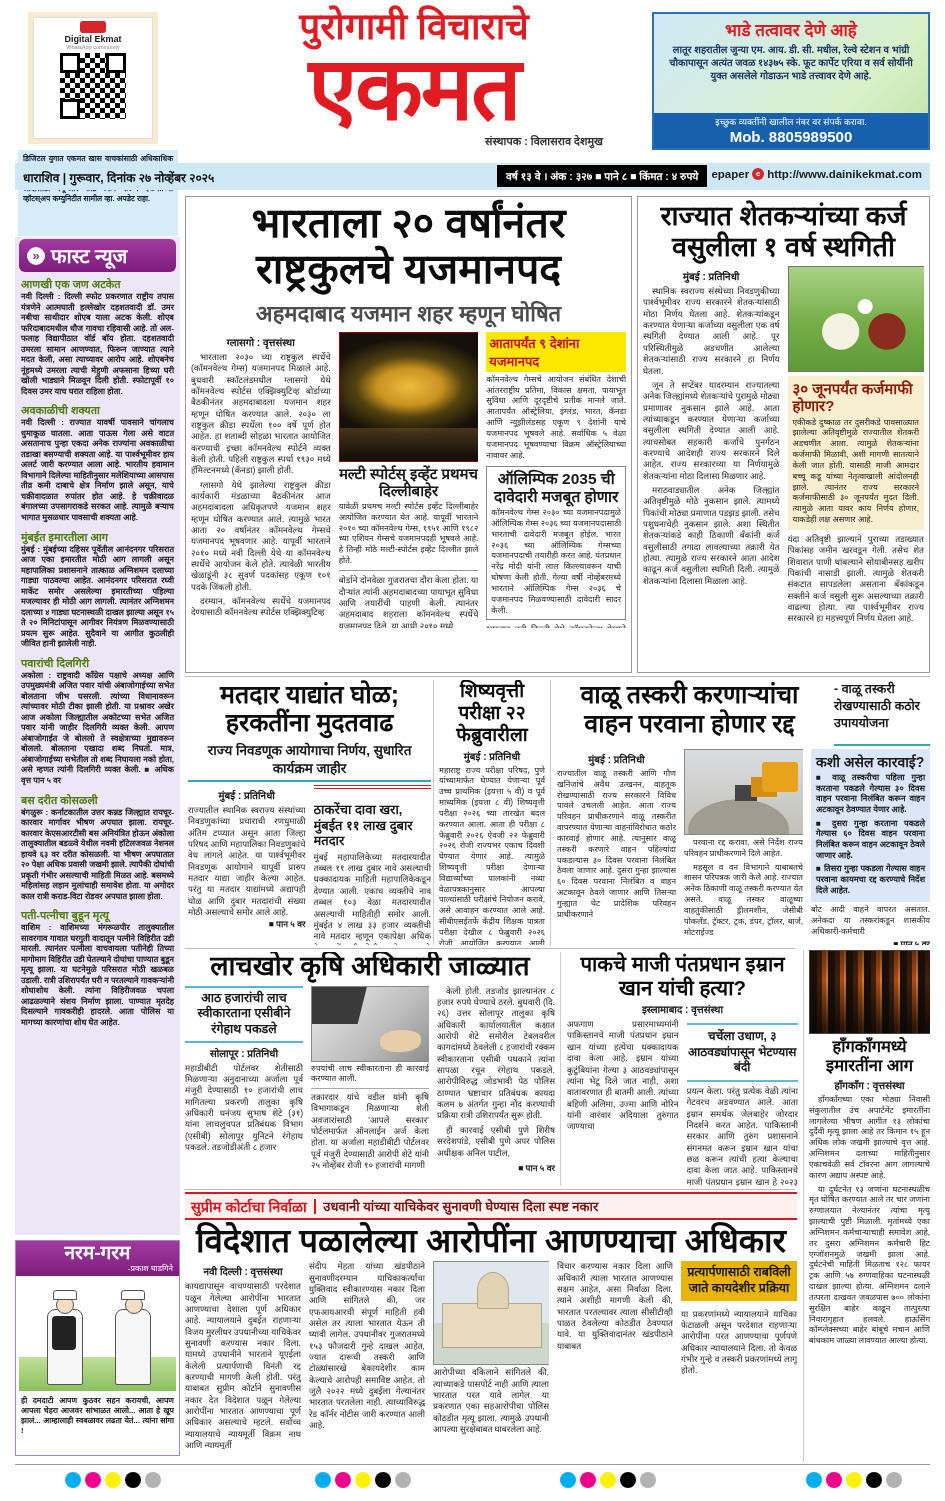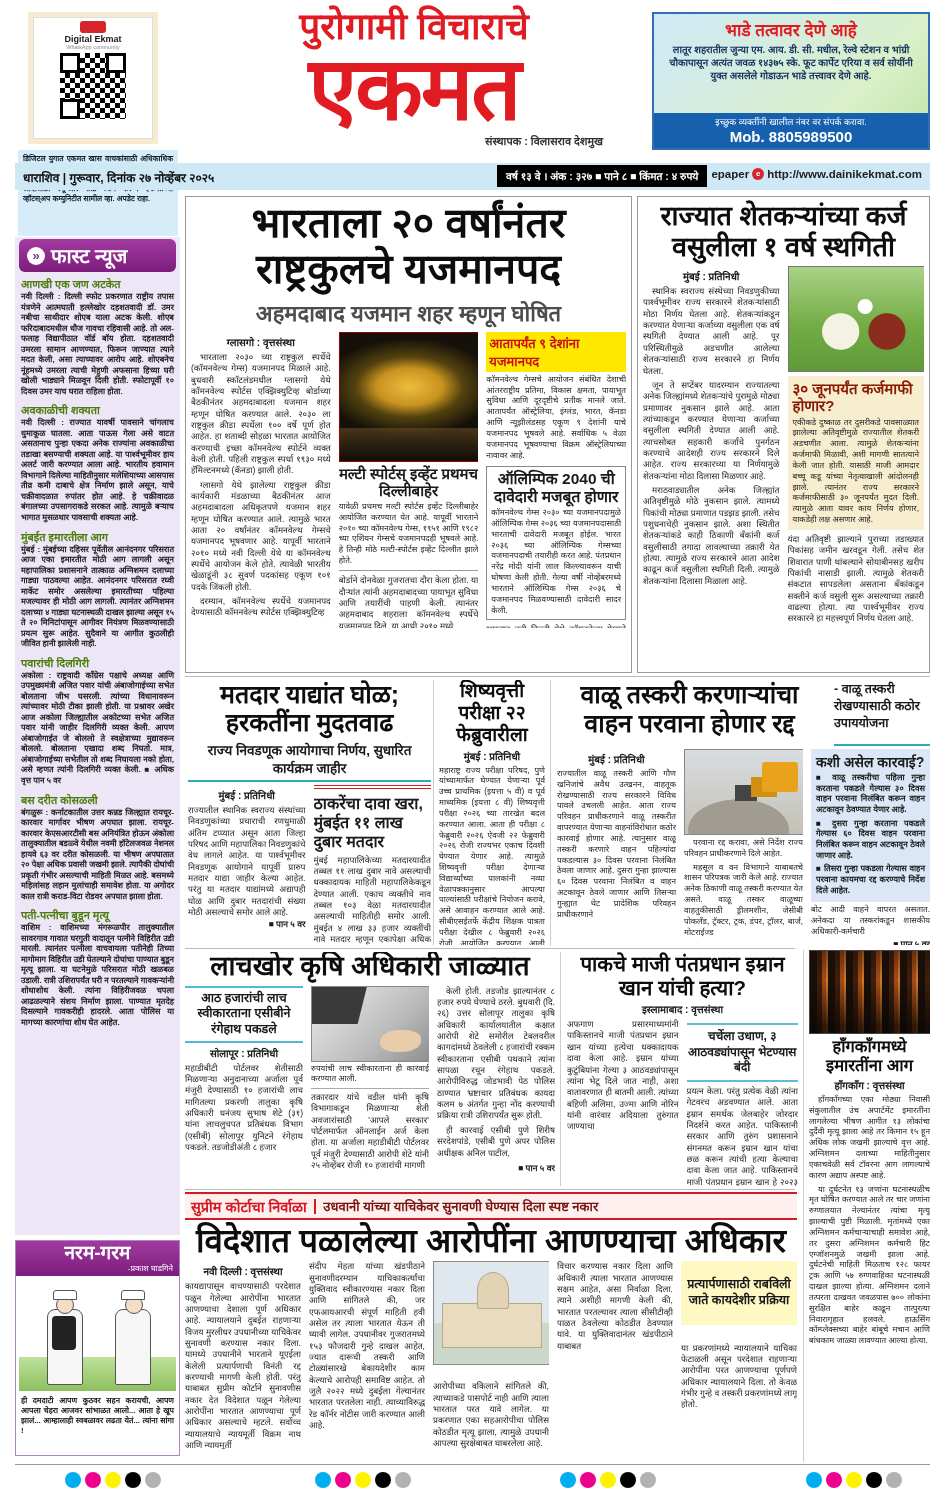--- a/index.html
+++ b/index.html
@@ -97,21 +97,21 @@
        radial-gradient(ellipse 14% 18% at 38% 62%,#f4f2e2 0 95%,transparent 100%),
        radial-gradient(ellipse 14% 18% at 72% 62%,#8a2c1e 0 95%,transparent 100%),
        linear-gradient(180deg,#a9d286 0%,#74ad46 55%,#5f9a38 100%);}
   .loan-box{background:#f7edcf;padding:4px 5px;margin-top:4px;}
   .loan-title{font-size:15px;font-weight:bold;color:#8a1a00;line-height:1.15;margin-bottom:3px;}
 
   
   .voter{left:188px;top:680px;width:243px;height:265px;}
   .voter-hl{font-size:25px;line-height:1.12;}
   .voter-sub{font-size:13.5px;font-weight:bold;text-align:center;border-bottom:2px solid #2fa8bc;padding:3px 0;margin:2px 0 3px;}
-  .substory-t{border-top:4px double #d41920;font-size:16px;font-weight:bold;padding-top:5px;line-height:1.2;margin-bottom:3px;}
+  .substory-t{border-top:4px double #d41920;font-size:13px;font-weight:bold;padding-top:13px;line-height:1.2;margin-bottom:3px;}
 
   
   .schol{left:433px;top:680px;width:112px;height:265px;border-left:1px solid #ccc;padding-left:5px;box-sizing:border-box;}
   .schol-hl{font-size:19px;line-height:1.15;}
 
   
   .sand{left:550px;top:680px;width:380px;height:266px;border-left:1px solid #ccc;padding-left:6px;box-sizing:border-box;}
   .sand-top{display:flex;gap:12px;}
   .sand-hl{flex:1;font-size:25px;line-height:1.15;}
   .sand-kick{width:96px;font-size:12.5px;font-weight:bold;border-bottom:2px solid #2fa8bc;padding-bottom:13px;height:fit-content;}
@@ -151,21 +151,21 @@
   .banner{display:flex;align-items:center;gap:6px;border-top:2px solid #d41920;border-bottom:2px solid #d41920;
      background:#fdf0ee;padding:2px 6px;}
   .banner-label{font-size:14.5px;font-weight:bold;color:#d41920;}
   .banner-sep{color:#d41920;font-weight:bold;}
   .banner-rest{font-size:13px;font-weight:bold;color:#7a1410;}
   .court-hl{font-size:33px;line-height:1.1;margin:3px 0 2px;}
   .ph-court{height:102px;border:1px solid #888;background:linear-gradient(180deg,#dfe8ee 0 60%,#cdd8cd 60% 100%);}
   .ph-court::before{content:"";position:absolute;left:7%;right:7%;top:40%;height:42%;background:#e9dbc0;border:1px solid #b7a888;}
   .ph-court::after{content:"";position:absolute;left:37%;top:10%;width:26%;height:34%;background:#e2d3b5;
      border:1px solid #b7a888;border-radius:50% 50% 8% 8%;}
-  .lavbox{background:#fef9c3;padding:16px 5px;margin-bottom:18px;}
+  .lavbox{background:#eab308;padding:4px 5px;margin-bottom:8px;}
   .lavbox-t{font-size:12.5px;font-weight:bold;text-align:center;line-height:1.25;}
 
   
   .dots{position:absolute;top:1472px;display:flex;gap:4px;}
   .dot{width:16px;height:16px;border-radius:50%;display:inline-block;}
   .footer-line{left:15px;top:1464px;width:915px;height:1px;background:#999;}
 </style>
 </head>
 <body>
 
@@ -272,21 +272,21 @@
       <div class="col ovh">
         <div class="ph ph-stadium"></div>
         <div class="cap-title">मल्टी स्पोर्टस् इव्हेंट प्रथमच दिल्लीबाहेर</div>
         <div class="cap-txt">यावेळी प्रथमच मल्टी स्पोर्टस इव्हेंट दिल्लीबाहेर आयोजित करण्यात येत आहे. यापूर्वी भारताने २०१० च्या कॉमनवेल्थ गेम्स, १९५१ आणि १९८२ च्या एशियन गेम्सचे यजमानपदही भूषवले आहे. हे तिन्ही मोठे मल्टी-स्पोर्टस इव्हेंट दिल्लीत झाले होते.</div>
         <div class="body-txt just">बोर्डाने दोनवेळा गुजरातचा दौरा केला होता. या दौऱ्यांत त्यांनी अहमदाबादच्या पायाभूत सुविधा आणि तयारींची पाहणी केली. त्यानंतर अहमदाबाद शहराला कॉमनवेल्थ स्पर्धेचे यजमानपद दिले. या आधी २०१० मध्ये</div>
       </div>
       <div class="col ovh">
         <div class="ybox-title">आतापर्यंत ९ देशांना यजमानपद</div>
         <div class="body-txt just" style="font-size:8.2px;">कॉमनवेल्थ गेम्सचे आयोजन संबंधित देशाची आंतरराष्ट्रीय प्रतिमा, विकास क्षमता, पायाभूत सुविधा आणि दूरदृष्टीचे प्रतीक मानले जाते. आतापर्यंत ऑस्ट्रेलिया, इंग्लंड, भारत, कॅनडा आणि न्यूझीलंडसह एकूण ९ देशांनी याचे यजमानपद भूषवले आहे. सर्वाधिक ५ वेळा यजमानपद भूषवण्याचा विक्रम ऑस्ट्रेलियाच्या नावावर आहे.</div>
         <div class="obox">
-          <div class="obox-title">ऑलिम्पिक 2040 ची दावेदारी मजबूत होणार</div>
+          <div class="obox-title">ऑलिम्पिक 2035 ची दावेदारी मजबूत होणार</div>
           <div class="body-txt just" style="font-size:8.2px;">कॉमनवेल्थ गेम्स २०३० च्या यजमानपदामुळे ऑलिम्पिक गेम्स २०३६ च्या यजमानपदासाठी भारताची दावेदारी मजबूत होईल. भारत २०३६ च्या ऑलिम्पिक गेम्सच्या यजमानपदाची तयारीही करत आहे. पंतप्रधान नरेंद्र मोदी यांनी लाल किल्ल्यावरून याची घोषणा केली होती. गेल्या वर्षी नोव्हेंबरमध्ये भारताने ऑलिम्पिक गेम्स २०३६ चे यजमानपद मिळवण्यासाठी दावेदारी सादर केली.</div>
         </div>
         <div class="body-txt just">भारतात नवी दिल्ली येथे कॉमनवेल्थ गेम्सचे आयोजन केले होते.</div>
 
       </div>
     </div>
   </div>
 
   <div class="abs farm story-box">
     <div class="hl farm-hl">राज्यात शेतकऱ्यांच्या कर्ज वसुलीला १ वर्ष स्थगिती</div>
@@ -427,21 +427,21 @@
     <div class="cols" style="height:188px;">
       <div class="col ovh">
         <div class="byline">नवी दिल्ली : वृत्तसंस्था</div>
         <div class="body-txt just">कायद्यापासून वाचण्यासाठी परदेशात पळून गेलेल्या आरोपींना भारतात आणण्याचा देशाला पूर्ण अधिकार आहे. न्यायालयाने दुबईत राहणाऱ्या विजय मुरलीधर उपधानीच्या याचिकेवर सुनावणी करण्यास नकार दिला. यामध्ये उपधानीने भारताने यूएईला केलेली प्रत्यार्पणाची विनंती रद्द करण्याची मागणी केली होती. परंतु याबाबत सुप्रीम कोर्टाने सुनावणीस नकार देत विदेशात पळून गेलेल्या आरोपींना भारतात आणण्याचा पूर्ण अधिकार असल्याचे म्हटले. सर्वोच्च न्यायालयाचे न्यायमूर्ती विक्रम नाथ आणि न्यायमूर्ती</div>
       </div>
       <div class="col ovh">
         <div class="body-txt just">संदीप मेहता यांच्या खंडपीठाने सुनावणीदरम्यान याचिकाकर्त्यांचा युक्तिवाद स्वीकारण्यास नकार दिला आणि सांगितले की, जर एफआयआरची संपूर्ण माहिती हवी असेल तर त्याला भारतात येऊन ती घ्यावी लागेल. उपधानीवर गुजरातमध्ये १५३ फौजदारी गुन्हे दाखल आहेत, ज्यात दारूची तस्करी आणि टोळ्यांसारखे बेकायदेशीर काम केल्याचे आरोपही समाविष्ट आहेत. तो जुलै २०२२ मध्ये दुबईला गेल्यानंतर भारतात परतलेला नाही. त्याच्याविरुद्ध रेड कॉर्नर नोटीस जारी करण्यात आली आहे.</div>
       </div>
       <div class="col ovh">
         <div class="ph ph-court"></div>
-        <div class="body-txt just" style="margin-top:16px;">आरोपीच्या वकिलाने सांगितले की, त्याच्याकडे पासपोर्ट नाही आणि त्याला भारतात परत यावे लागेल. या प्रकरणात एका सहआरोपीचा पोलिस कोठडीत मृत्यू झाला, त्यामुळे उपधानी आपल्या सुरक्षेबाबत घाबरलेला आहे.</div>
+        <div class="body-txt just" style="margin-top:2px;font-family:Liberation Serif, serif;">आरोपीच्या वकिलाने सांगितले की, त्याच्याकडे पासपोर्ट नाही आणि त्याला भारतात परत यावे लागेल. या प्रकरणात एका सहआरोपीचा पोलिस कोठडीत मृत्यू झाला, त्यामुळे उपधानी आपल्या सुरक्षेबाबत घाबरलेला आहे.</div>
       </div>
       <div class="col ovh">
         <div class="body-txt just">विचार करण्यास नकार दिला आणि अधिकारी त्याला भारतात आणण्यास सक्षम आहेत, असा निर्वाळा दिला. त्याने अशीही मागणी केली की, भारतात परतल्यावर त्याला सीसीटीव्ही पाळत ठेवलेल्या कोठडीत ठेवण्यात यावे. या युक्तिवादानंतर खंडपीठाने याबाबत</div>
       </div>
       <div class="col ovh">
         <div class="lavbox">
           <div class="lavbox-t">प्रत्यार्पणासाठी राबविली जाते कायदेशीर प्रक्रिया</div>
         </div>
         <div class="body-txt just">या प्रकरणांमध्ये न्यायालयाने याचिका फेटाळली असून परदेशात राहणाऱ्या आरोपींना परत आणण्याचा पूर्णपणे अधिकार न्यायालयाने दिला. तो केवळ गंभीर गुन्हे व तस्करी प्रकरणांमध्ये लागू होतो.</div>
       </div>

